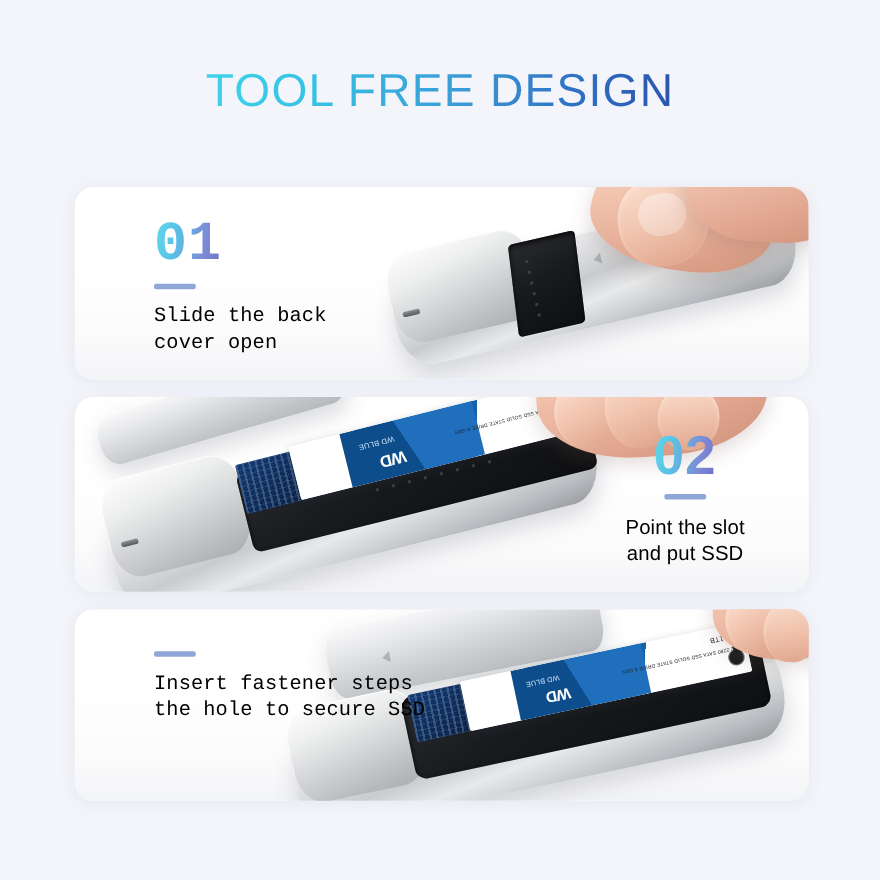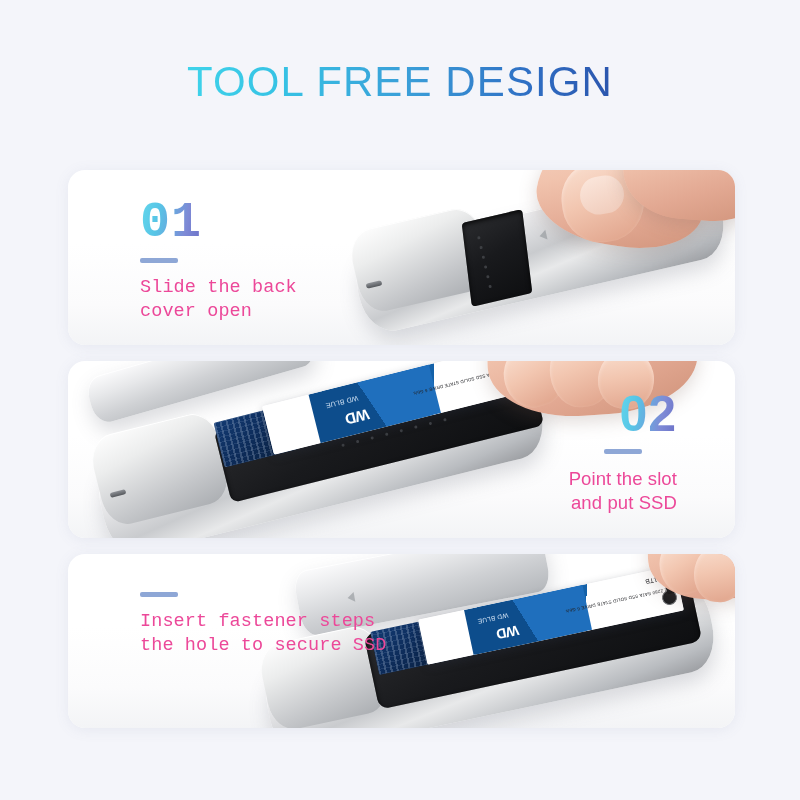--- a/index.html
+++ b/index.html
@@ -46,21 +46,21 @@
   }
   #card-1 { top:170px; height:175px; }
   #card-2 { top:361px; height:177px; }
   #card-3 { top:554px; height:174px; }
 
   .card-inner { position:relative; width:100%; height:100%; }
 
   
   .step-text { position:absolute; z-index:6; }
   .step-text.left  { left:72px; top:28px; text-align:left;font-family:Liberation Mono, monospace; }
-  .step-text.right { right:58px; top:28px; text-align:right; }
+  .step-text.right { right:58px; top:28px; text-align:center; }
 
   .step-num {
     font-size:50px;
     font-weight:bold;
     line-height:1;
     letter-spacing:1px;
     background:linear-gradient(100deg,#63d8ec 0%,#57c4e6 30%,#7e8ad6 72%,#6a6fc6 100%);
     -webkit-background-clip:text;
     background-clip:text;
     color:transparent;
@@ -69,21 +69,21 @@
   }
   .step-rule {
     width:38px; height:5px; border-radius:2px;
     background:#8ea7d6;
     margin-top:10px; margin-bottom:13px;
   }
   .step-text.right .step-rule { margin-left:auto; margin-right:auto; }
   .step-desc {
     font-size:18.5px;
     line-height:1.28;
-    color:#ec4899;
+    color:#000000;
     white-space:pre-line;
     letter-spacing:.1px;
   }
 
   
   .photo { position:absolute; inset:0; z-index:1; }
 
   
   .floor {
     position:absolute; left:0; right:0; bottom:0; height:58%;

